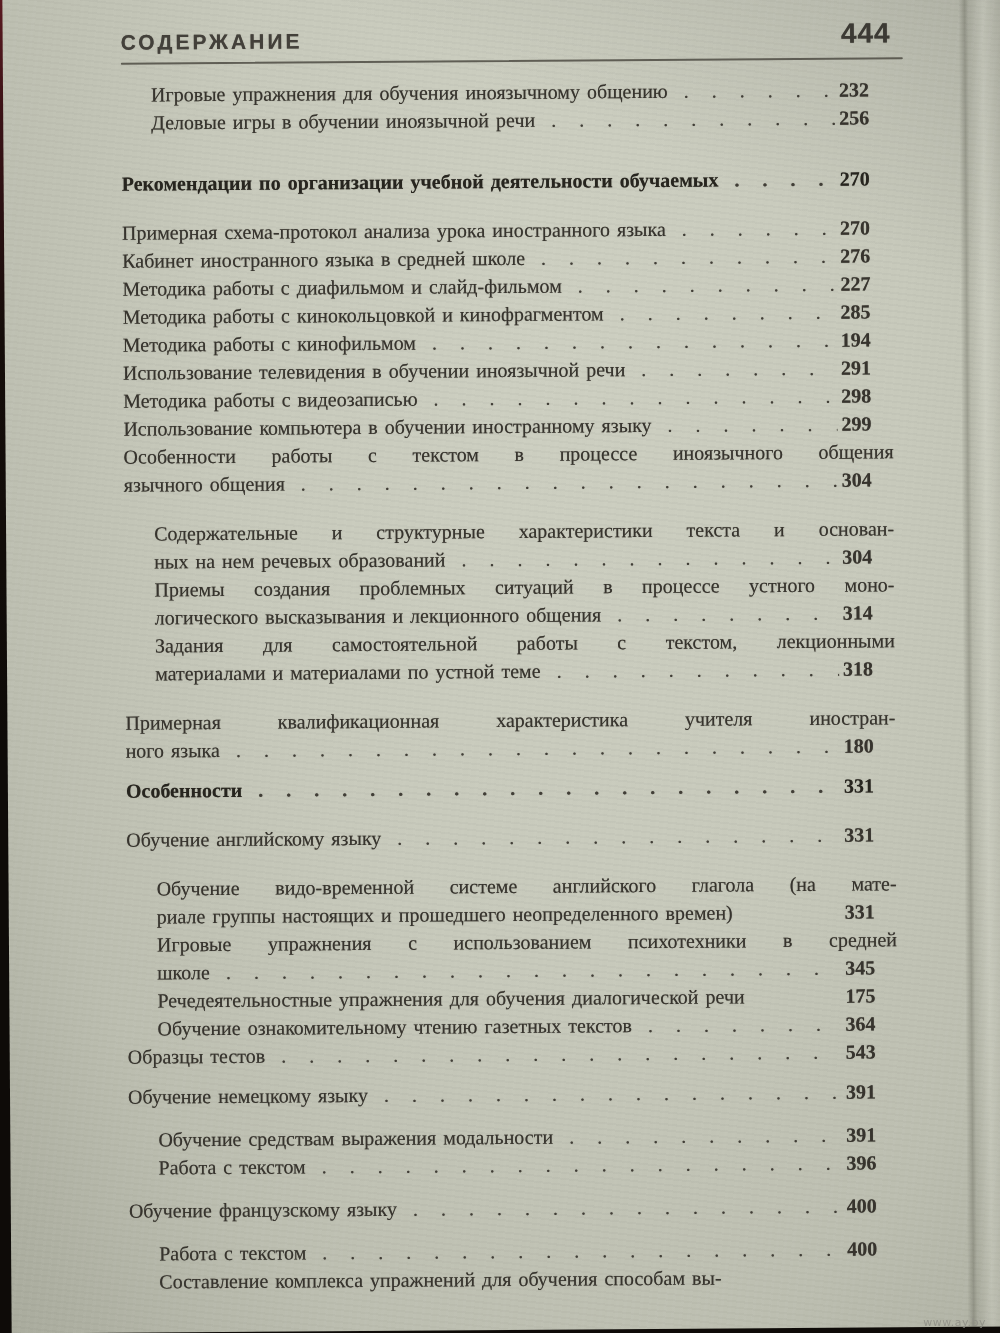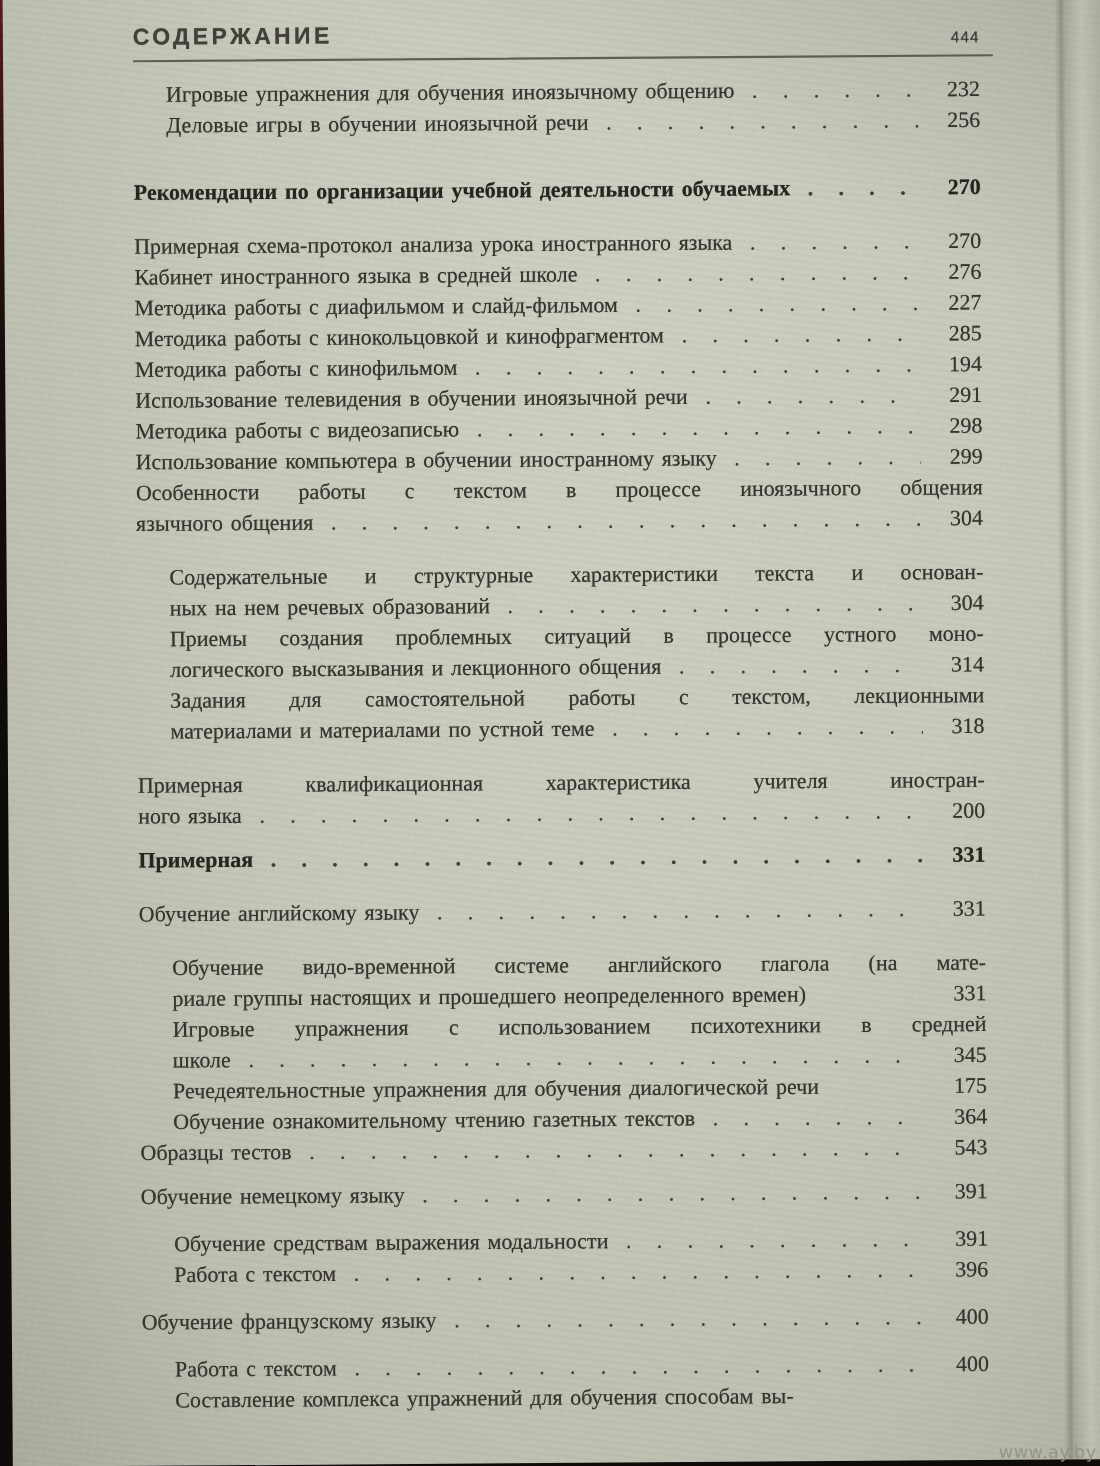--- a/index.html
+++ b/index.html
@@ -38,44 +38,44 @@
   .content{
     position:absolute;left:118px;top:28px;right:112px;
     color:#37342e;
     text-shadow:0 0 0.7px rgba(55,52,45,0.65);
   }
   .page-head{
     display:flex;justify-content:space-between;align-items:flex-end;
     font-family:"Liberation Sans", sans-serif;
   }
   .title{font-weight:bold;font-size:21px;letter-spacing:3px;color:#43403a;}
-  .pagenum{font-weight:normal;font-size:14px;color:#3c3a34;letter-spacing:1px;}
+  .pagenum{font-weight:bold;font-size:28px;color:#3c3a34;letter-spacing:1px;}
   .rule{height:2px;background:#4e4b43;opacity:0.85;margin-top:8px;margin-right:-12px;border-radius:1px;}
   #toc{margin-top:16px;font-size:20px;word-spacing:2px;}
   .entry{color:#37342e;}
   .entry.b{font-weight:bold;color:#27251f;}
   .entry.i2{padding-left:30px;}
   .line{line-height:28px;}
   .fill{text-align:justify;text-align-last:justify;}
   .row{display:flex;align-items:baseline;}
   .text{white-space:nowrap;}
   .leader{flex:1 1 auto;overflow:hidden;white-space:nowrap;margin:0 4px;color:#413e37;}
   .leader::after{
     content:"........................................";
     letter-spacing:23px;padding-left:12px;
   }
   .nodots .leader::after{content:"";}
-  .page{min-width:52px;text-align:right;white-space:nowrap;}
+  .page{min-width:52px;white-space:nowrap;font-weight:bold;}
   .g-s{margin-top:12px;}
   .g-m{margin-top:15px;}
   .g-l{margin-top:21px;}
   .g-xl{margin-top:33px;}
   .watermark{
-    position:absolute;right:3px;bottom:4px;
-    font-family:"DejaVu Sans", sans-serif;font-size:16px;
+    position:absolute;right:14px;bottom:4px;
+    font-family:"DejaVu Sans", sans-serif;font-size:11px;
     color:#8e8e86;opacity:0.85;letter-spacing:0.5px;
   }
 </style>
 </head>
 <body>
 
 <div class="photo">
   <div class="paper">
     <div class="grain"></div>
     <div class="page-edge"></div>
@@ -193,26 +193,26 @@
               <span class="text">материалами и материалами по устной теме</span>
               <span class="leader"></span>
               <span class="page">318</span>
             </div>
           </div>
           <div class="entry i1 g-l">
             <div class="line fill">Примерная квалификационная характеристика учителя иностран-</div>
             <div class="line row">
               <span class="text">ного языка</span>
               <span class="leader"></span>
-              <span class="page">200</span>
+              <span class="page">180</span>
             </div>
           </div>
           <div class="entry i1 b g-s">
             <div class="line row">
-              <span class="text">Примерная</span>
+              <span class="text">Особенности</span>
               <span class="leader"></span>
               <span class="page">331</span>
             </div>
           </div>
           <div class="entry i1 g-l">
             <div class="line row">
               <span class="text">Обучение английскому языку</span>
               <span class="leader"></span>
               <span class="page">331</span>
             </div>

